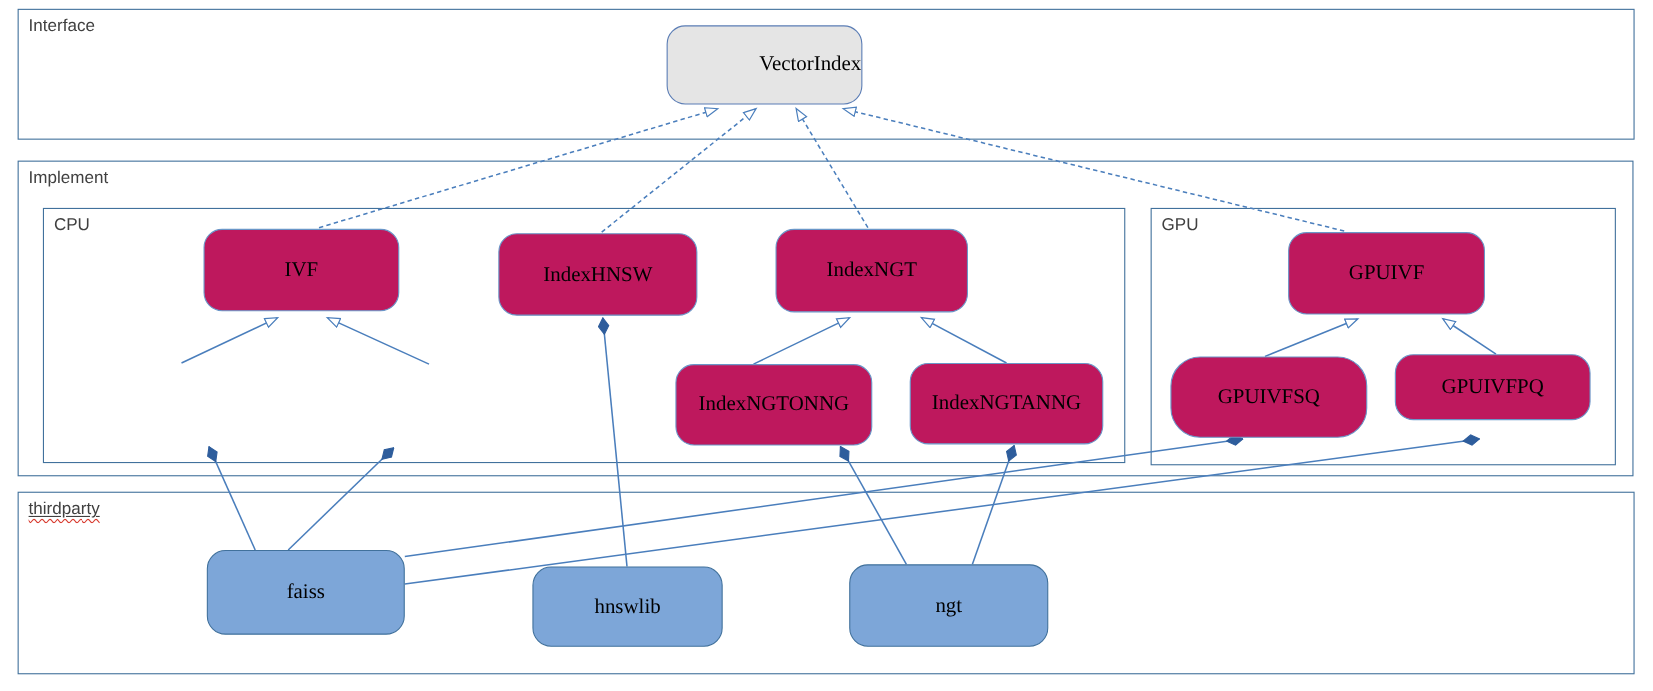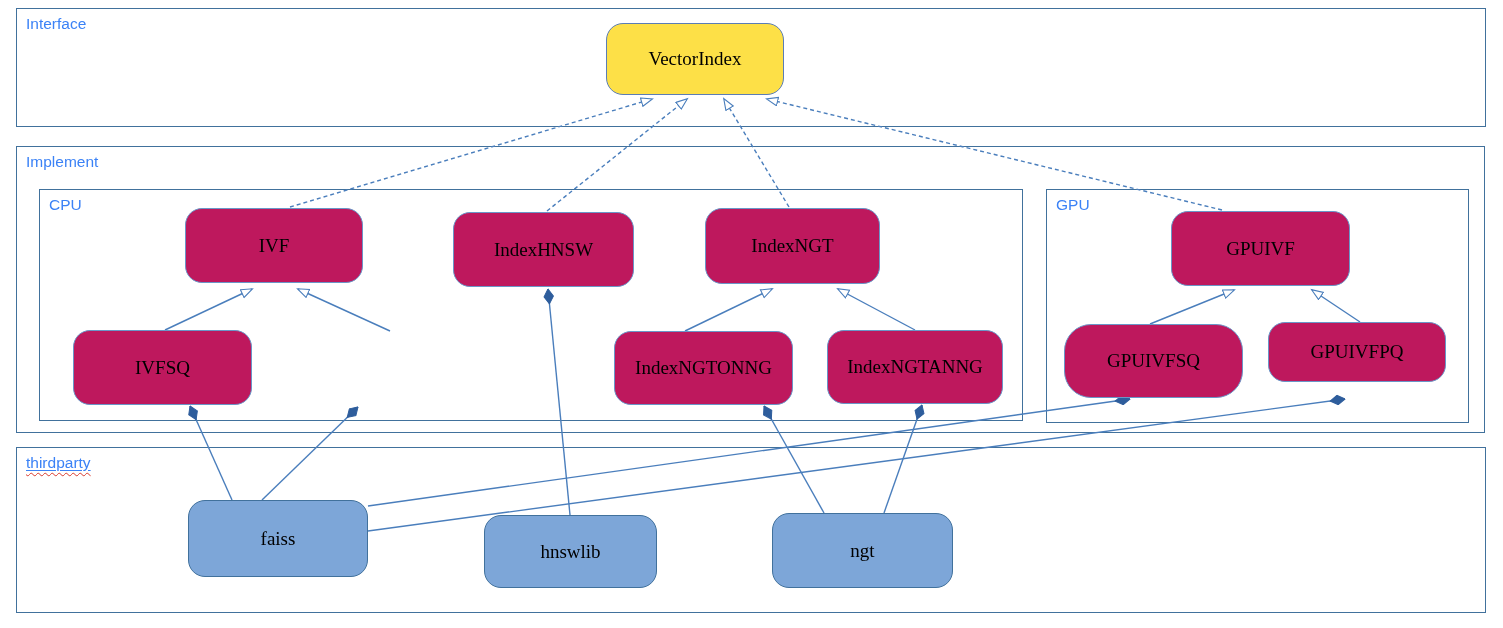--- a/index.html
+++ b/index.html
@@ -16,21 +16,21 @@
     border: 1.5px solid #41719c;
     background: transparent;
     box-sizing: border-box;
     z-index: 1;
   }
   .container-label {
     position: absolute;
     top: 6px;
     left: 9px;
     font-size: 15.5px;
-    color: #3b82f6;
+    color: #404040;
     font-family: "Liberation Sans", sans-serif;
     white-space: nowrap;
   }
   .underlined { text-decoration: underline; text-underline-offset: 2px; }
   .squiggle {
     text-decoration: underline wavy #d83a2e;
     text-decoration-thickness: 1px;
     text-underline-offset: 4px;
   }
   #connector-layer {
@@ -49,21 +49,21 @@
     align-items: center;
     justify-content: center;
     font-family: "Liberation Serif", serif;
     font-size: 19px;
     color: #000;
     z-index: 3;
     text-align: center;
   }
   .node.green { background: #be185d; border: 1.5px solid #6a96c8; }
   .node.blue  { background: #7da6d8; border: 1.5px solid #41719c; }
-  .node.pink  { background: #fde047; border: 1.5px solid #5b7db5; }
+  .node.pink  { background: #e5e5e5; border: 1.5px solid #5b7db5; justify-content: flex-end; }
 </style>
 </head>
 <body>
 
 <div id="canvas">
 
   <div class="container" style="left:16px; top:8px; width:1470px; height:119px;">
     <div class="container-label">Interface</div>
   </div>
 
@@ -129,23 +129,20 @@
   </div>
 
   <div class="node green" style="left:705px; top:208px; width:175px; height:76px;">
     <span>IndexNGT</span>
   </div>
 
   <div class="node green" style="left:1171px; top:211px; width:179px; height:75px;">
     <span>GPUIVF</span>
   </div>
 
-  <div class="node green" style="left:73px; top:330px; width:179px; height:75px;">
-    <span>IVFSQ</span>
-  </div>
 
 
   <div class="node green" style="left:614px; top:331px; width:179px; height:74px;">
     <span>IndexNGTONNG</span>
   </div>
 
   <div class="node green" style="left:827px; top:330px; width:176px; height:74px;">
     <span>IndexNGTANNG</span>
   </div>
 

